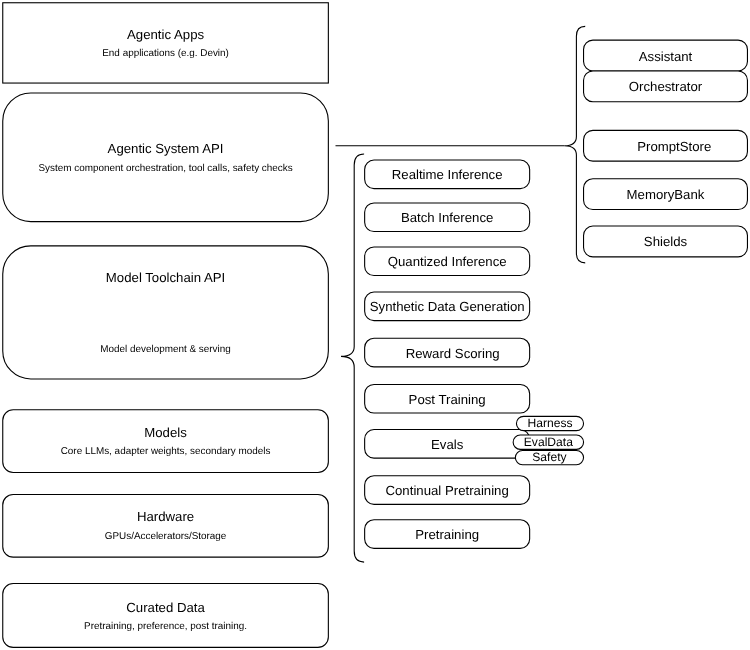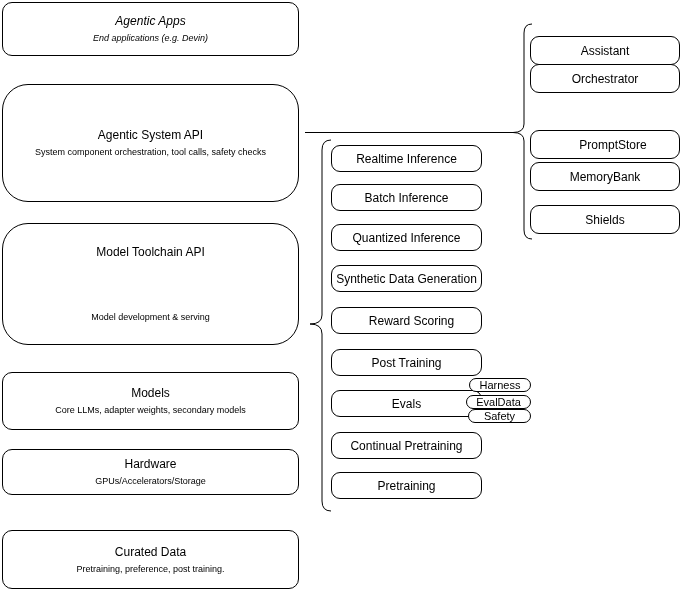--- a/index.html
+++ b/index.html
@@ -63,41 +63,41 @@
     fill: none;
     stroke: var(--stroke, #000000);
     stroke-width: 1;
   }
 </style>
 </head>
 <body>
 
 <div class="canvas">
 
-  <div class="node left-node" style="top:2px;height:54px;border-radius:10px;font-style:italic;">
+  <div class="node left-node" style="top:2px;height:74px;border-radius:0;">
     <div class="title">Agentic Apps</div>
     <div class="subtitle">End applications (e.g. Devin)</div>
   </div>
 
   <div class="node left-node" style="top:84px;height:118px;border-radius:26px;">
     <div class="title">Agentic System API</div>
     <div class="subtitle">System component orchestration, tool calls, safety checks</div>
   </div>
 
   <div class="node left-node" style="top:223px;height:122px;border-radius:26px;gap:48px;">
     <div class="title">Model Toolchain API</div>
     <div class="subtitle">Model development &amp; serving</div>
   </div>
 
   <div class="node left-node" style="top:372px;height:58px;border-radius:10px;">
     <div class="title">Models</div>
     <div class="subtitle">Core LLMs, adapter weights, secondary models</div>
   </div>
 
-  <div class="node left-node" style="top:449px;height:46px;border-radius:10px;align-items:center;">
+  <div class="node left-node" style="top:449px;height:58px;border-radius:10px;align-items:center;">
     <div class="title">Hardware</div>
     <div class="subtitle">GPUs/Accelerators/Storage</div>
   </div>
 
   <div class="node left-node" style="top:530px;height:59px;border-radius:10px;">
     <div class="title">Curated Data</div>
     <div class="subtitle">Pretraining, preference, post training.</div>
   </div>
 
   <div class="node mid-node" style="top:145px;">
@@ -137,21 +137,21 @@
   <div class="pill" style="left:468px;top:409px;width:63px;">
     <span>Safety</span>
   </div>
 
   <div class="node right-node" style="top:36px;">
     <span>Assistant</span>
   </div>
   <div class="node right-node" style="top:64px;">
     <span>Orchestrator</span>
   </div>
-  <div class="node right-node" style="top:130px;padding-left:16px;">
+  <div class="node right-node" style="top:118px;padding-left:16px;">
     <span>PromptStore</span>
   </div>
   <div class="node right-node" style="top:162px;">
     <span>MemoryBank</span>
   </div>
   <div class="node right-node" style="top:205px;">
     <span>Shields</span>
   </div>
 
   <svg class="overlay" viewBox="0 0 682 591">

